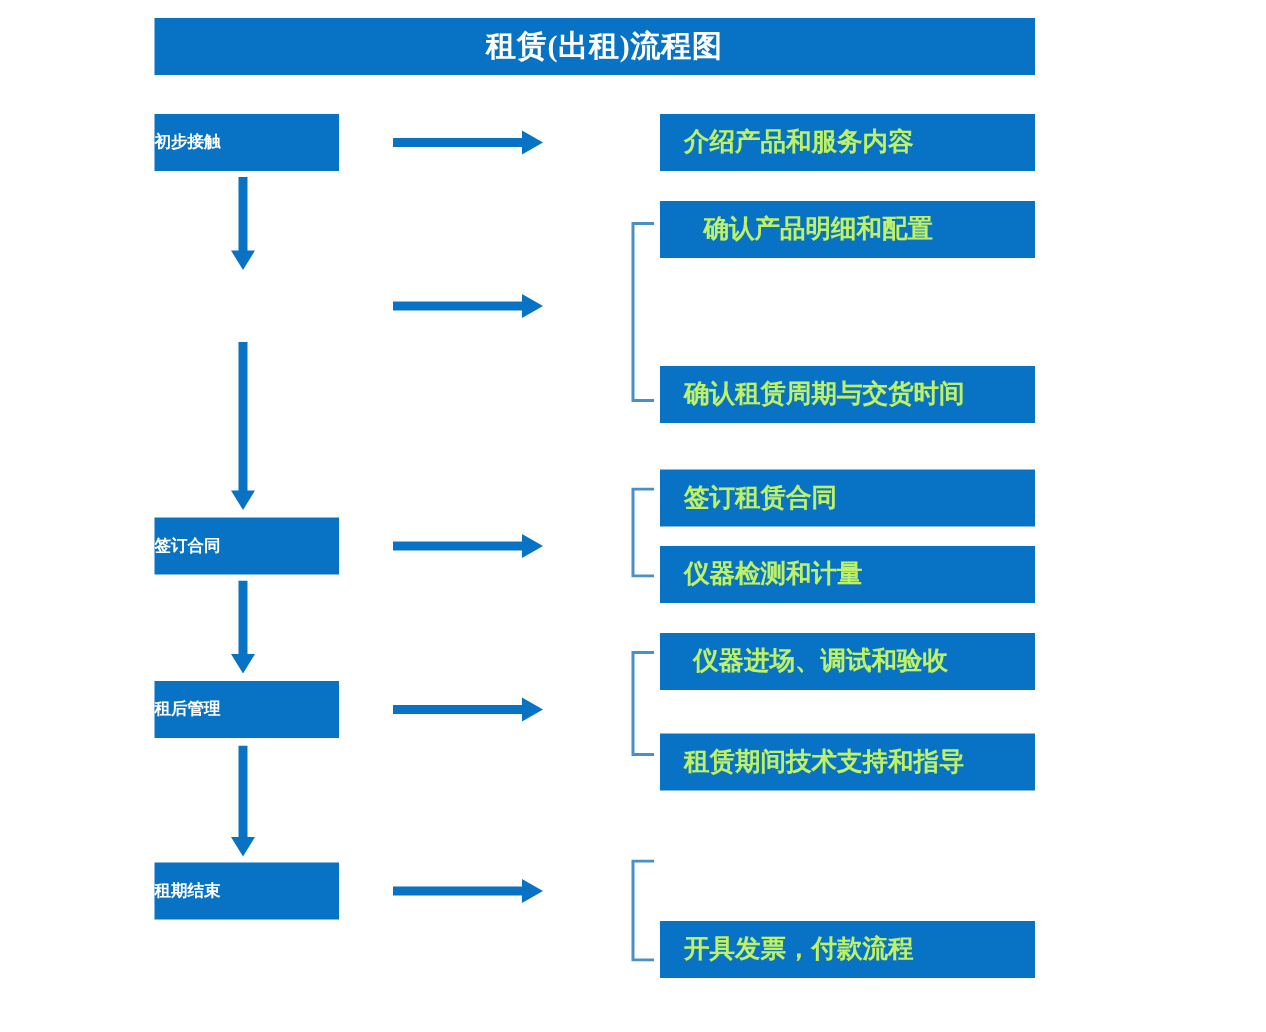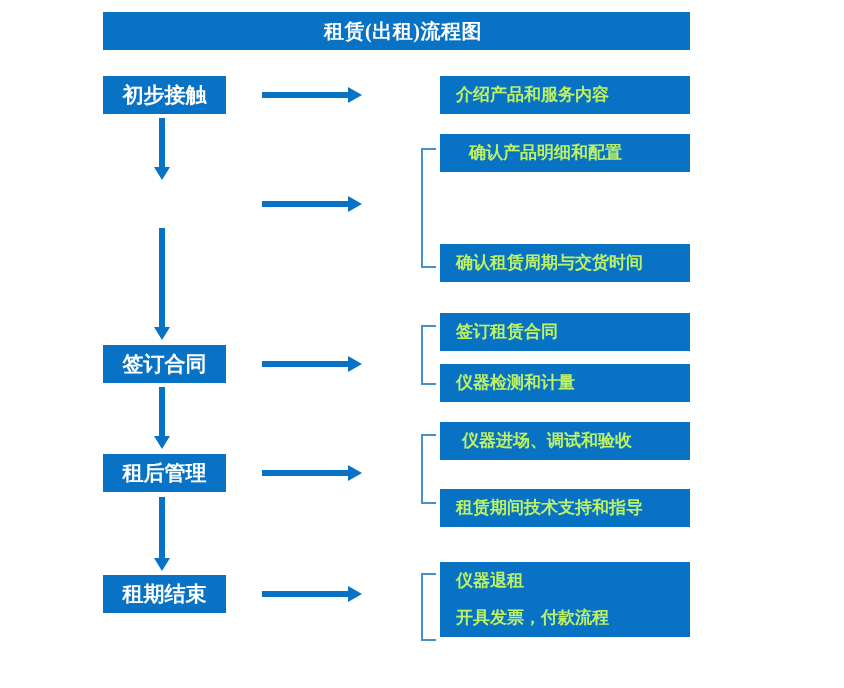--- a/index.html
+++ b/index.html
@@ -37,23 +37,22 @@
 
   
   .stage-box {
     position: absolute;
     left: 103px;
     width: 123px;
     height: 38px;
     background: #0873c4;
     color: #ffffff;
     font-weight: bold;
-    font-size: 21px;
+    font-size: 11px;
     line-height: 38px;
-    text-align: center;
     white-space: nowrap;
   }
 
   
   .detail-box {
     position: absolute;
     left: 440px;
     width: 263px;
     height: 38px;
     background: #0873c4;
@@ -102,22 +101,21 @@
   <div class="stage-box" style="top:454px;">租后管理</div>
   <div class="stage-box" style="top:575px;">租期结束</div>
 
   <div class="detail-box" style="top:76px;">介绍产品和服务内容</div>
   <div class="detail-box" style="top:134px;padding-left:29px;">确认产品明细和配置</div>
   <div class="detail-box" style="top:244px;">确认租赁周期与交货时间</div>
   <div class="detail-box" style="top:313px;">签订租赁合同</div>
   <div class="detail-box" style="top:364px;">仪器检测和计量</div>
   <div class="detail-box" style="top:422px;padding-left:22px;">仪器进场、调试和验收</div>
   <div class="detail-box" style="top:489px;">租赁期间技术支持和指导</div>
-  <div class="detail-box" style="top:562px;">仪器退租</div>
-  <div class="detail-box" style="top:599px;">开具发票，付款流程</div>
+  <div class="detail-box" style="top:614px;">开具发票，付款流程</div>
 
   <div class="arrow arrow-h" style="top:86px;">
     <svg width="100" height="18" viewBox="0 0 100 18">
       <path d="M0 6 H86 V1 L100 9 L86 17 V12 H0 Z" fill="#0873c4"></path>
     </svg>
   </div>
   <div class="arrow arrow-h" style="top:195px;">
     <svg width="100" height="18" viewBox="0 0 100 18">
       <path d="M0 6 H86 V1 L100 9 L86 17 V12 H0 Z" fill="#0873c4"></path>
     </svg>

